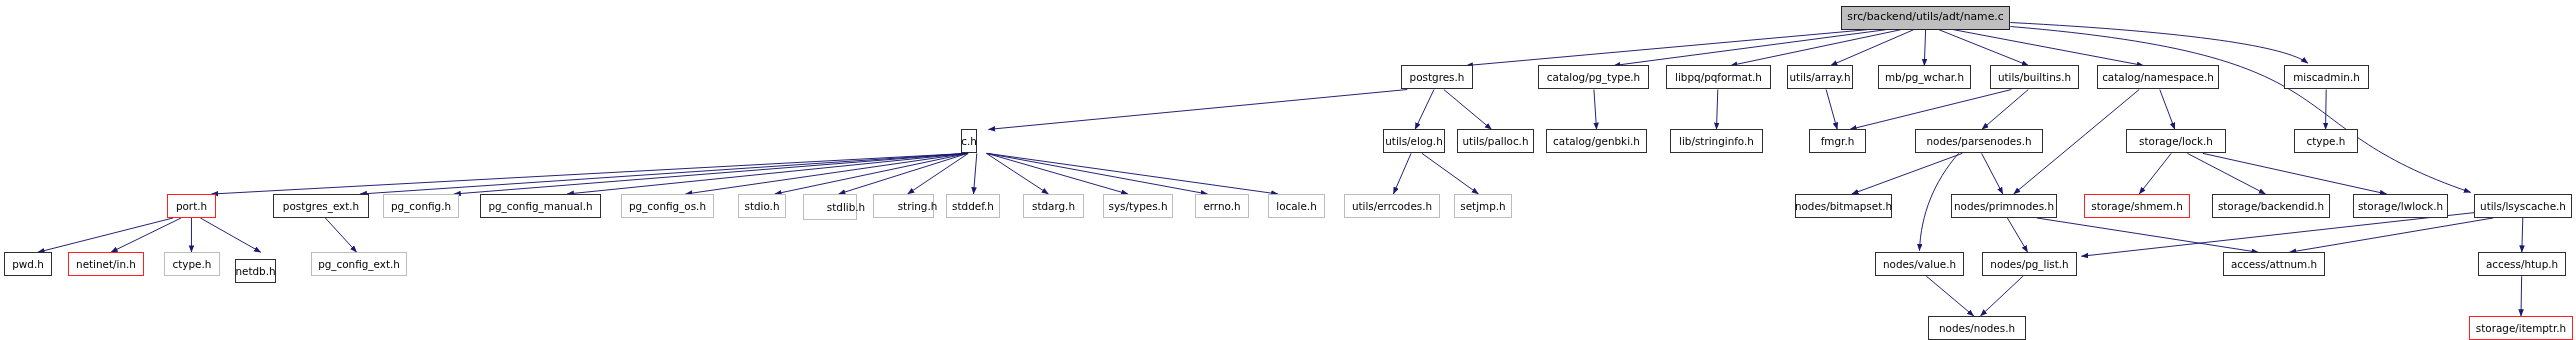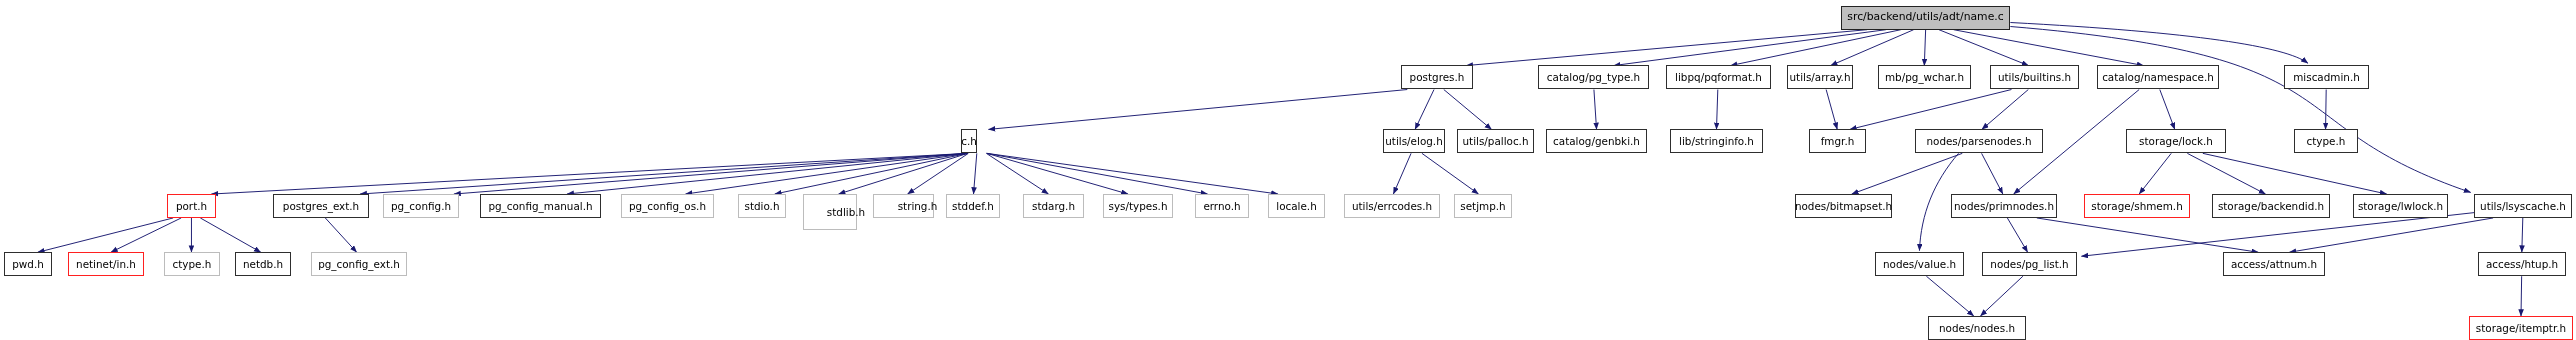--- a/index.html
+++ b/index.html
@@ -104,39 +104,39 @@
       <div class="node normal" style="left: 1809px; top: 129px; width: 57px; height: 24px;">fmgr.h</div>
       <div class="node normal" style="left: 1915px; top: 129px; width: 128px; height: 24px;">nodes/parsenodes.h</div>
       <div class="node normal" style="left: 2126px; top: 129px; width: 100px; height: 24px;">storage/lock.h</div>
       <div class="node normal" style="left: 2294px; top: 129px; width: 64px; height: 24px;">ctype.h</div>
       <div class="node truncated" style="left: 167px; top: 194px; width: 49px; height: 24px;">port.h</div>
       <div class="node normal" style="left: 273px; top: 194px; width: 96px; height: 24px;">postgres_ext.h</div>
       <div class="node system" style="left: 383px; top: 194px; width: 76px; height: 24px;">pg_config.h</div>
       <div class="node normal" style="left: 480px; top: 194px; width: 121px; height: 24px;">pg_config_manual.h</div>
       <div class="node system" style="left: 621px; top: 194px; width: 93px; height: 24px;">pg_config_os.h</div>
       <div class="node system" style="left: 738px; top: 194px; width: 48px; height: 24px;">stdio.h</div>
-      <div class="node system" style="left: 803px; top: 194px; width: 54px; height: 36px; padding-left: 32px;">stdlib.h</div>
+      <div class="node system" style="left: 803px; top: 194px; width: 54px; height: 26px; padding-left: 32px;">stdlib.h</div>
       <div class="node system" style="left: 873px; top: 194px; width: 61px; height: 24px; padding-left: 28px;">string.h</div>
       <div class="node system" style="left: 946px; top: 194px; width: 54px; height: 24px;">stddef.h</div>
       <div class="node system" style="left: 1023px; top: 194px; width: 61px; height: 24px;">stdarg.h</div>
       <div class="node system" style="left: 1103px; top: 194px; width: 70px; height: 24px;">sys/types.h</div>
       <div class="node system" style="left: 1195px; top: 194px; width: 54px; height: 24px;">errno.h</div>
       <div class="node system" style="left: 1268px; top: 194px; width: 57px; height: 24px;">locale.h</div>
       <div class="node system" style="left: 1344px; top: 194px; width: 96px; height: 24px;">utils/errcodes.h</div>
       <div class="node system" style="left: 1454px; top: 194px; width: 58px; height: 24px;">setjmp.h</div>
       <div class="node normal" style="left: 1795px; top: 194px; width: 97px; height: 24px;">nodes/bitmapset.h</div>
       <div class="node normal" style="left: 1951px; top: 194px; width: 106px; height: 24px;">nodes/primnodes.h</div>
       <div class="node truncated" style="left: 2084px; top: 194px; width: 106px; height: 24px;">storage/shmem.h</div>
       <div class="node normal" style="left: 2212px; top: 194px; width: 118px; height: 24px;">storage/backendid.h</div>
       <div class="node normal" style="left: 2353px; top: 194px; width: 95px; height: 24px;">storage/lwlock.h</div>
       <div class="node normal" style="left: 2474px; top: 194px; width: 98px; height: 24px;">utils/lsyscache.h</div>
       <div class="node normal" style="left: 4px; top: 252px; width: 48px; height: 24px;">pwd.h</div>
       <div class="node truncated" style="left: 68px; top: 252px; width: 76px; height: 24px;">netinet/in.h</div>
       <div class="node system" style="left: 164px; top: 252px; width: 56px; height: 24px;">ctype.h</div>
-      <div class="node normal" style="left: 235px; top: 252px; width: 56px; height: 24px;">netdb.h</div>
+      <div class="node normal" style="left: 235px; top: 259px; width: 41px; height: 24px;">netdb.h</div>
       <div class="node system" style="left: 311px; top: 252px; width: 96px; height: 24px;">pg_config_ext.h</div>
       <div class="node normal" style="left: 1875px; top: 252px; width: 89px; height: 24px;">nodes/value.h</div>
       <div class="node normal" style="left: 1982px; top: 252px; width: 95px; height: 24px;">nodes/pg_list.h</div>
       <div class="node normal" style="left: 2223px; top: 252px; width: 102px; height: 24px;">access/attnum.h</div>
       <div class="node normal" style="left: 2478px; top: 252px; width: 88px; height: 24px;">access/htup.h</div>
       <div class="node normal" style="left: 1928px; top: 316px; width: 98px; height: 24px;">nodes/nodes.h</div>
       <div class="node truncated" style="left: 2469px; top: 316px; width: 104px; height: 24px;">storage/itemptr.h</div>
     </div>
 </div>
 

